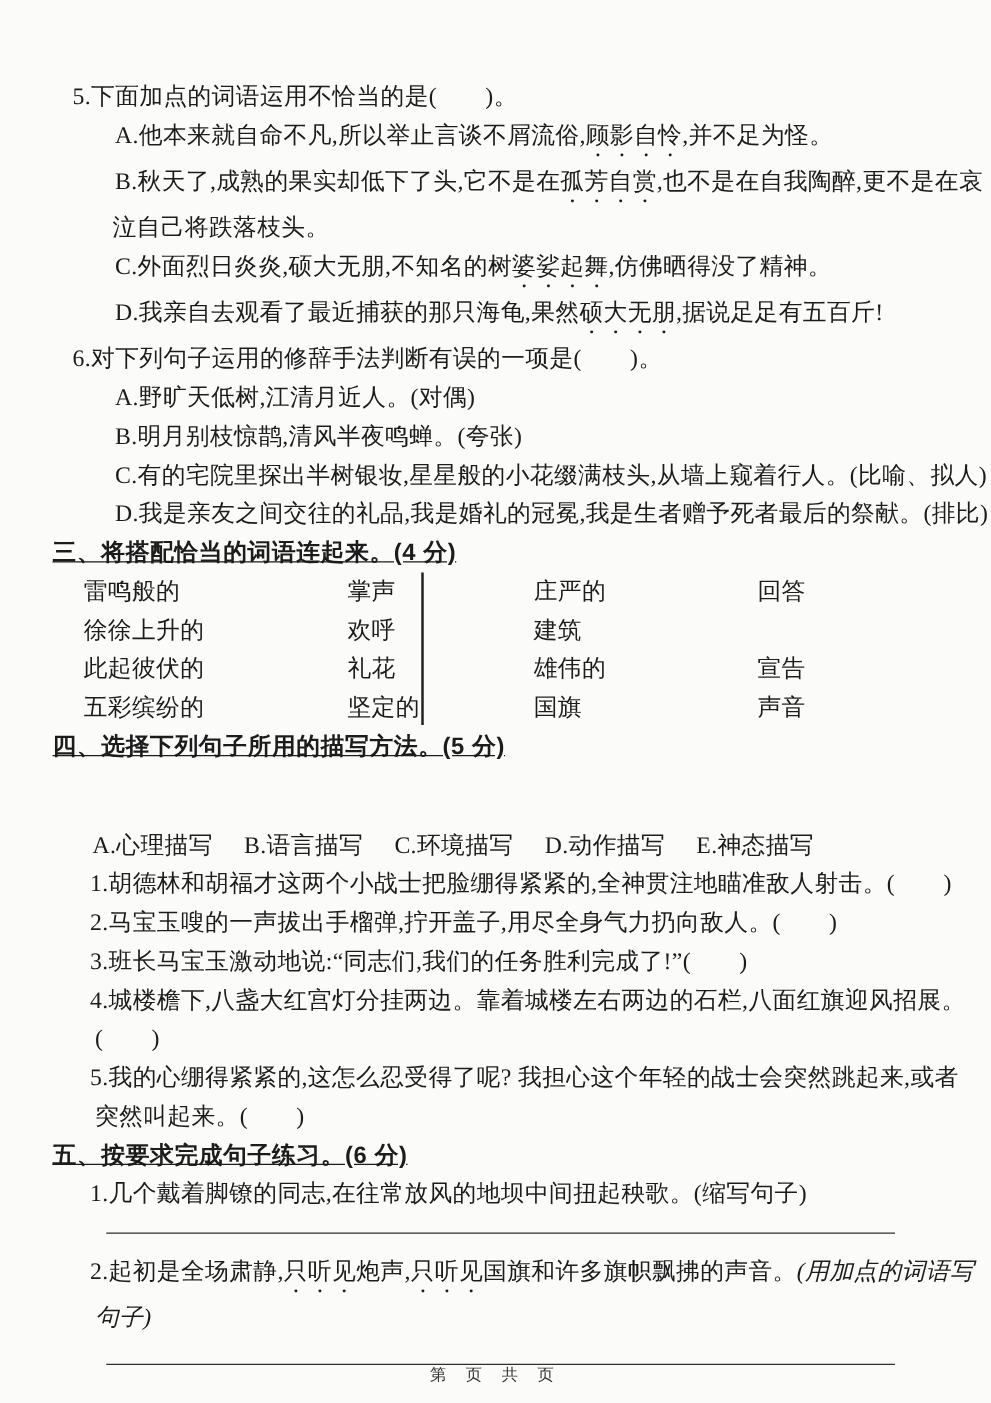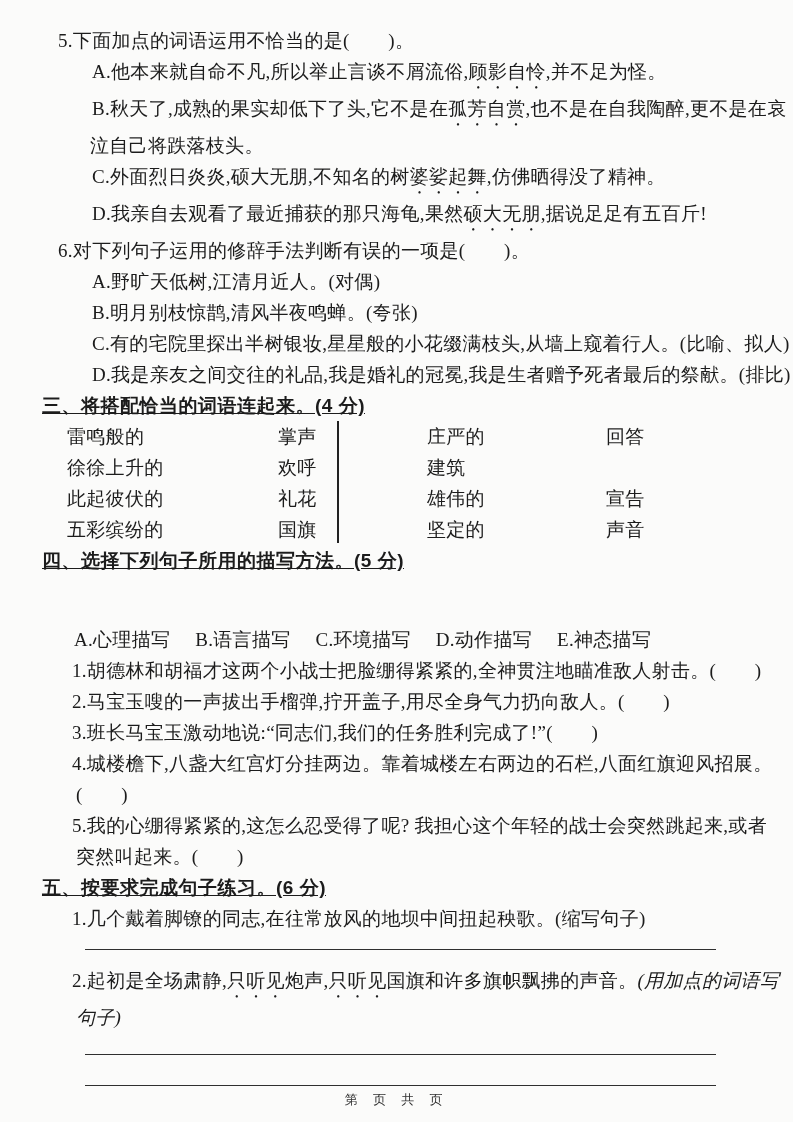--- a/index.html
+++ b/index.html
@@ -5,21 +5,21 @@
   html,body{margin:0;padding:0;}
   body{
     width:793px;height:1122px;
     background:#fbfbfa;
     color:#1c1c1c;
     font-family:"Liberation Serif","DejaVu Serif",serif;
     font-size:19px;
     position:relative;
     overflow:hidden;
   }
-  .doc{padding-top:25px;}
+  .doc{padding-top:62px;}
   .line{
     line-height:31px;
     white-space:nowrap;
     letter-spacing:0.3px;
   }
   .ind-q{padding-left:58px;}
   .ind-opt{padding-left:76px;margin-left:16px;}
   .ind-wrap{padding-left:90px;}
   .ind-item{padding-left:72px;}
   .ind-item-wrap{padding-left:76px;}
@@ -62,21 +62,21 @@
     border-top:1.8px solid #2f2f2f;
   }
   .rule-a{margin-top:21px;}
   .rule-b{margin-top:30px;}
   .note{font-style:italic;}
   .footer{
     position:absolute;
     left:0;bottom:13px;
     width:100%;
     text-align:center;
-    font-family:Liberation Serif, serif;
+    font-family:Liberation Sans, sans-serif;
     font-size:13px;
     letter-spacing:6px;
     color:#333;
   }
 </style>
 </head>
 <body>
 
 <div class="doc">
 
@@ -108,22 +108,22 @@
       <span>建筑</span>
     </div>
     <div class="mrow">
       <span>此起彼伏的</span>
       <span>礼花</span>
       <span>雄伟的</span>
       <span>宣告</span>
     </div>
     <div class="mrow">
       <span>五彩缤纷的</span>
+      <span>坚定的</span>
       <span>国旗</span>
-      <span>坚定的</span>
       <span>声音</span>
     </div>
   </div>
 
   <div class="line heading">四、选择下列句子所用的描写方法。(5 分)</div>
   <div class="line desc">
     <span>A.心理描写</span>
     <span>B.语言描写</span>
     <span>C.环境描写</span>
     <span>D.动作描写</span>

